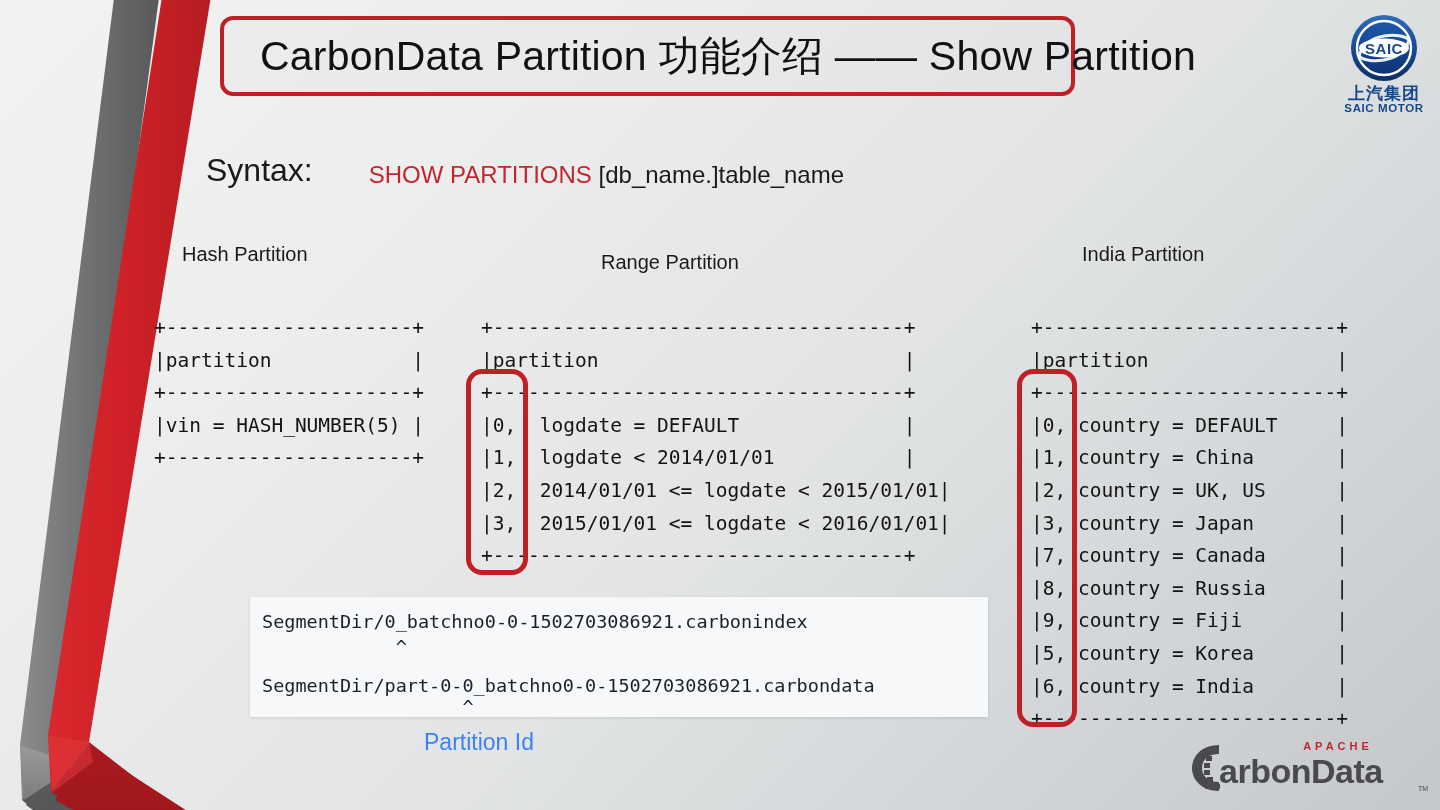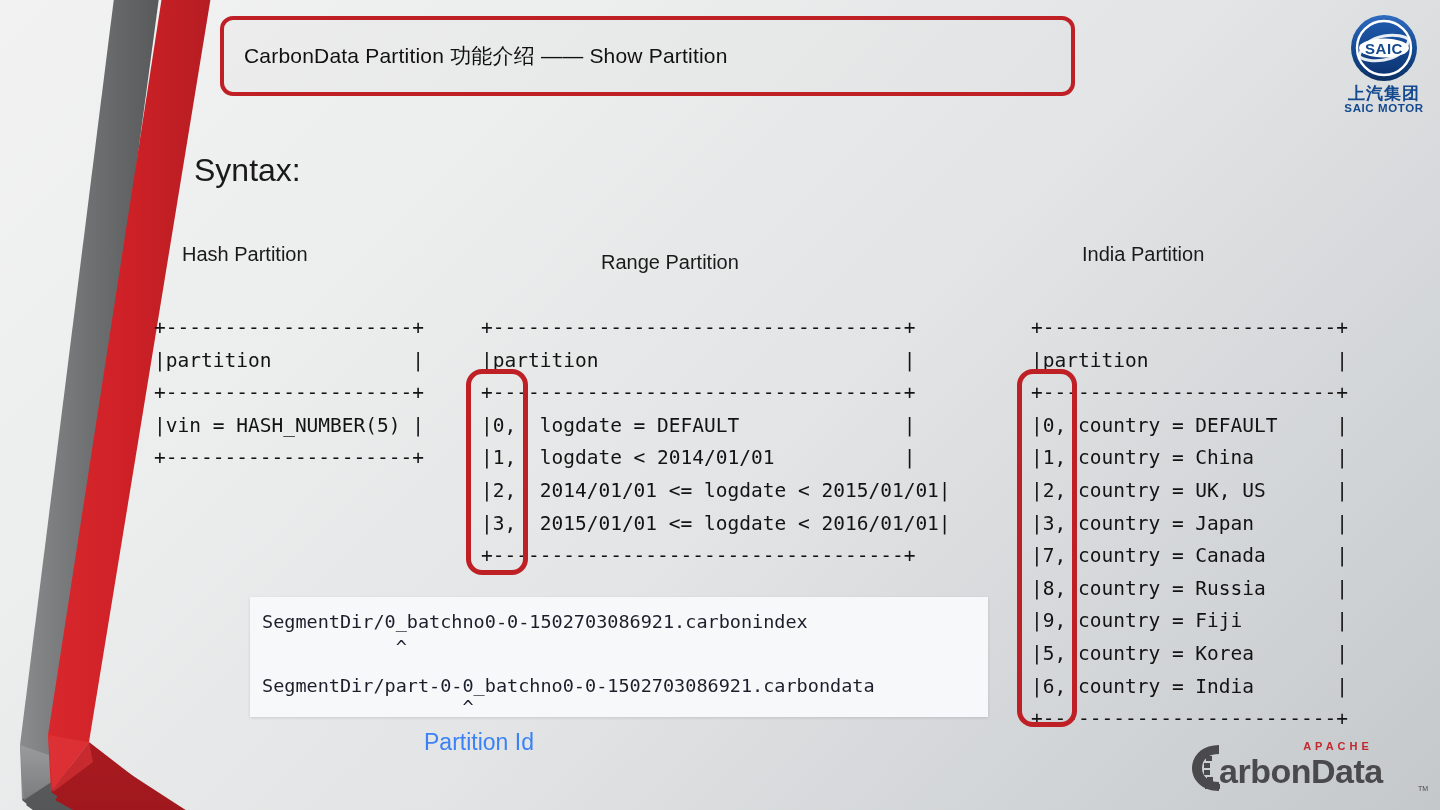--- a/index.html
+++ b/index.html
@@ -14,26 +14,26 @@
   #chevron { position:absolute; left:0; top:0; width:340px; height:810px; pointer-events:none; }
 
   
   .title-box{
     position:absolute; left:220px; top:16px; width:855px; height:80px;
     border:4px solid #bf2026; border-radius:13px;
     background: linear-gradient(135deg,#ececec 0%, #e7e8e8 60%, #e2e3e4 100%);
     display:flex; align-items:center;
   }
   .title-text{
-    font-size:21px; color:#111; letter-spacing:.2px; padding-left:20px;
+    font-size:41px; color:#111; letter-spacing:.2px; padding-left:36px;
     font-family:"Liberation Sans", sans-serif; white-space:nowrap;
   }
 
   
-  .syntax-row{ position:absolute; left:194px; top:152px; display:flex; align-items:flex-end; }
+  .syntax-row{ position:absolute; left:206px; top:152px; display:flex; align-items:flex-end; }
   .syntax-label{ font-size:32px; color:#1a1a1a; }
   .syntax-code{ margin-left:56px; font-size:24px; white-space:nowrap; }
   .kw{ color:#c1272d; }
   .rest{ color:#1a1a1a; }
 
   
   .sec-head{ position:absolute; font-size:20px; color:#1a1a1a; white-space:nowrap; }
   #h-hash  { left:182px;  top:243px; }
   #h-range { left:601px;  top:243px;margin-top:8px; }
   #h-list  { left:1082px; top:243px; }
@@ -126,20 +126,21 @@
 
   <polygon points="48,735 89,742 93,762 53,792" fill="#e2383d" opacity="0.55"></polygon>
 </svg>
 
 <div class="title-box">
   <span class="title-text">CarbonData Partition 功能介绍 —— Show Partition</span>
 </div>
 
 <div class="syntax-row">
   <span class="syntax-label">Syntax:</span>
+  <span class="syntax-code"><span class="kw">SHOW PARTITIONS</span><span class="rest"> [db_name.]table_name</span></span>
 </div>
 
 <div class="sec-head" id="h-hash">Hash Partition</div>
 <div class="sec-head" id="h-range">Range Partition</div>
 <div class="sec-head" id="h-list">India Partition</div>
 
 <pre class="ascii" id="tbl-hash">+---------------------+
 |partition            |
 +---------------------+
 |vin = HASH_NUMBER(5) |

